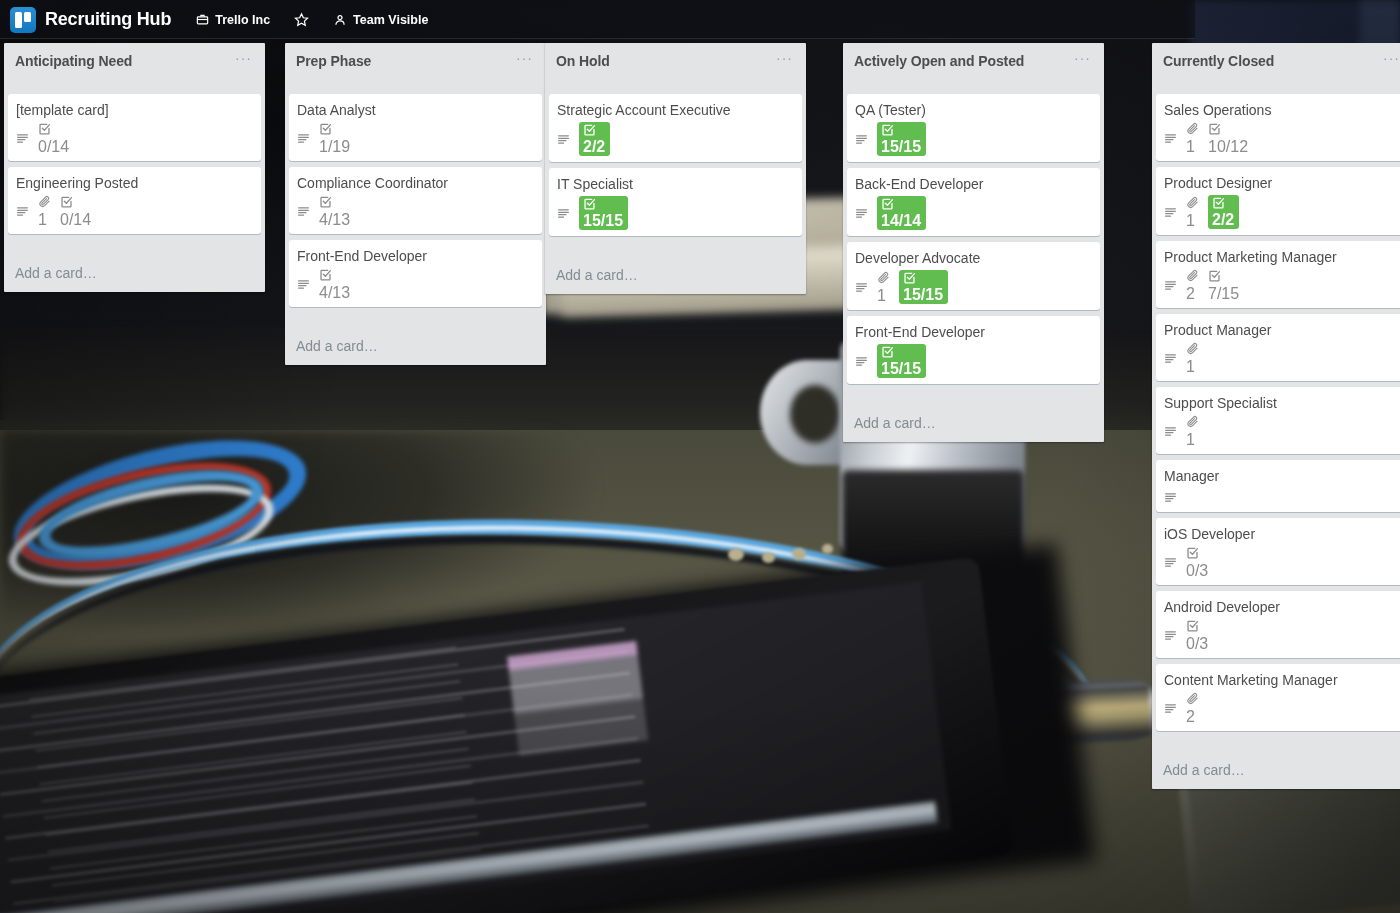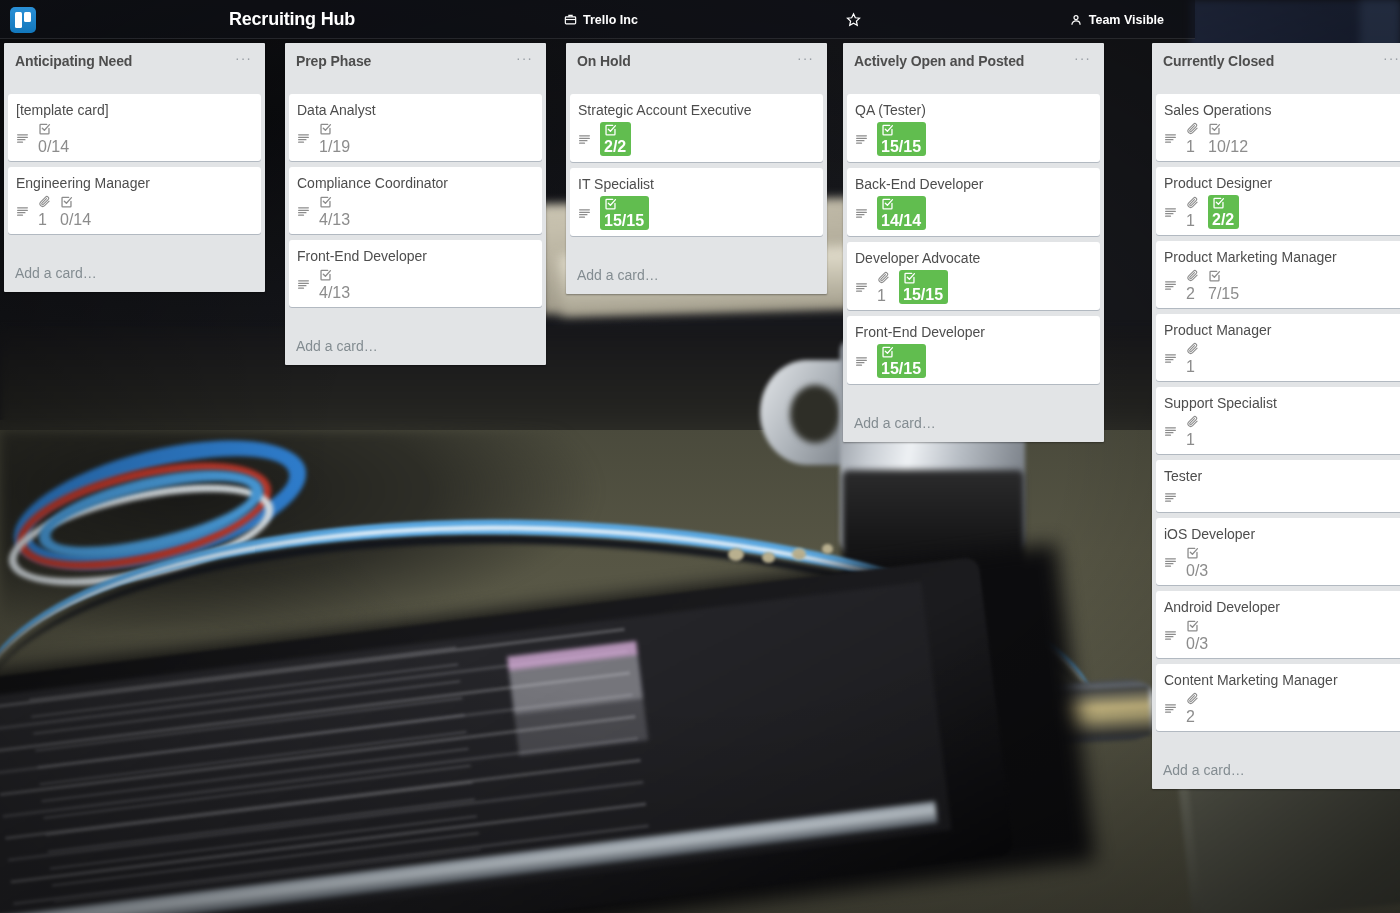--- a/index.html
+++ b/index.html
@@ -248,21 +248,20 @@
     position: absolute;
     left: 0; top: 0;
     width: 1195px;
     height: 39px;
     background: rgba(14,16,22,0.62);
     display: flex;
     align-items: center;
     padding: 0 10px;
     gap: 0;
     z-index: 20;
-    justify-content: space-between;
   }
   #board-header::after {
     content: "";
     position: absolute;
     left: 0; right: 0; bottom: 0;
     height: 1px;
     background: rgba(255,255,255,0.10);
   }
   .trello-logo {
     width: 26px; height: 26px;
@@ -492,21 +491,21 @@
             <span class="badge">
               <svg width="13" height="13" viewBox="0 0 16 16" fill="none" stroke="#8c8c8c" stroke-width="1.6" stroke-linecap="round" stroke-linejoin="round">
                 <path d="M13.5 8v5.7a.8.8 0 0 1-.8.8H3.3a.8.8 0 0 1-.8-.8V3.8a.8.8 0 0 1 .8-.8h7.4"></path>
                 <path d="M5.3 7.6l2.6 2.6 6.2-6.9"></path>
               </svg>
               <span>0/14</span>
             </span>
           </div>
         </div>
         <div class="card">
-          <div class="card-title">Engineering Manager</div>
+          <div class="card-title">Engineering Posted</div>
           <div class="badges">
             <span class="badge">
               <svg width="13" height="13" viewBox="0 0 16 16" fill="none" stroke="#8c8c8c" stroke-width="1.5" stroke-linecap="round">
                 <path d="M2 3.5h12"></path>
                 <path d="M2 6.5h12"></path>
                 <path d="M2 9.5h9"></path>
                 <path d="M2 12.5h6"></path>
               </svg>
             </span>
             <span class="badge">
@@ -589,21 +588,21 @@
                 <path d="M13.5 8v5.7a.8.8 0 0 1-.8.8H3.3a.8.8 0 0 1-.8-.8V3.8a.8.8 0 0 1 .8-.8h7.4"></path>
                 <path d="M5.3 7.6l2.6 2.6 6.2-6.9"></path>
               </svg>
               <span>4/13</span>
             </span>
           </div>
         </div>
       </div>
       <div class="add-card">Add a card…</div>
     </div>
-    <div class="list" style="left: 566px;">
+    <div class="list" style="left: 545px;">
       <div class="list-header">
         <span class="list-title">On Hold</span>
         <span class="list-menu">···</span>
       </div>
       <div class="cards">
         <div class="card">
           <div class="card-title">Strategic Account Executive</div>
           <div class="badges">
             <span class="badge">
               <svg width="13" height="13" viewBox="0 0 16 16" fill="none" stroke="#8c8c8c" stroke-width="1.5" stroke-linecap="round">
@@ -856,21 +855,21 @@
             </span>
             <span class="badge">
               <svg width="13" height="13" viewBox="0 0 24 24" fill="none" stroke="#8c8c8c" stroke-width="2" stroke-linecap="round">
                 <path d="M20.5 11.5l-8.3 8.3a5 5 0 0 1-7.1-7.1l8.9-8.9a3.3 3.3 0 0 1 4.7 4.7l-8.9 8.9a1.7 1.7 0 0 1-2.4-2.4l8.2-8.2"></path>
               </svg>
               <span>1</span>
             </span>
           </div>
         </div>
         <div class="card">
-          <div class="card-title">Tester</div>
+          <div class="card-title">Manager</div>
           <div class="badges">
             <span class="badge">
               <svg width="13" height="13" viewBox="0 0 16 16" fill="none" stroke="#8c8c8c" stroke-width="1.5" stroke-linecap="round">
                 <path d="M2 3.5h12"></path>
                 <path d="M2 6.5h12"></path>
                 <path d="M2 9.5h9"></path>
                 <path d="M2 12.5h6"></path>
               </svg>
             </span>
           </div>

